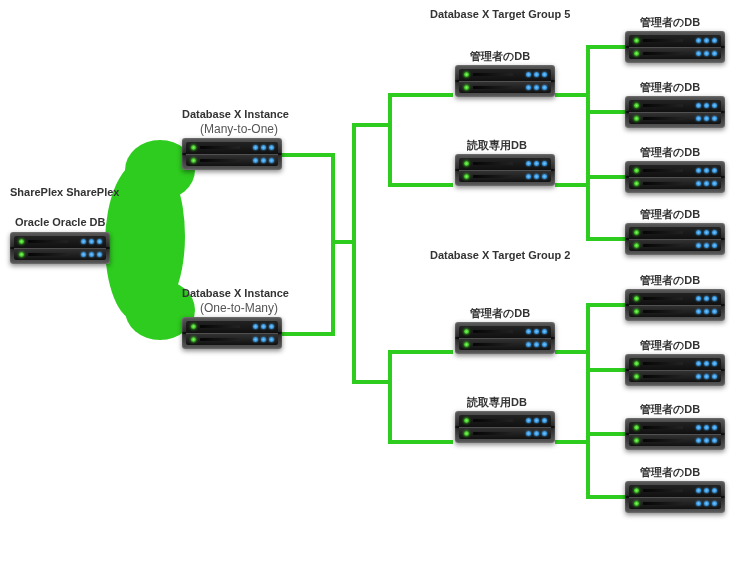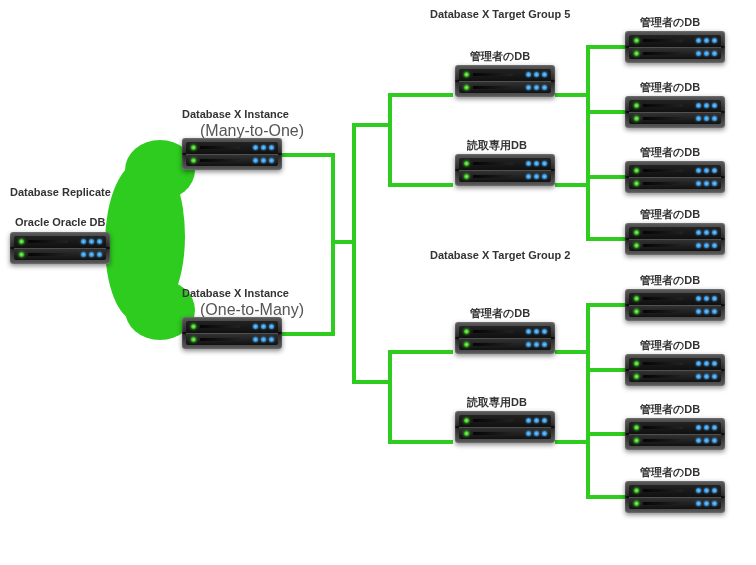--- a/index.html
+++ b/index.html
@@ -1,17 +1,17 @@
 <!DOCTYPE html>
 <html><head>
 <meta charset="utf-8">
 <style>
 body{margin:0;background:#fff;font-family:Arial,sans-serif;width:756px;height:565px;position:relative;overflow:hidden}
 .label{position:absolute;font-size:11px;font-weight:bold;color:#333;white-space:nowrap}
-.sublabel{position:absolute;font-size:16px;color:#555;white-space:nowrap}
+.sublabel{position:absolute;font-size:12px;color:#555;white-space:nowrap}
 .server{position:absolute;width:100px;height:32px;background:linear-gradient(180deg,#5a5a5a,#2a2a2a 45%,#000 50%,#2a2a2a 55%,#5a5a5a);border-radius:3px;box-shadow:0 2px 5px rgba(0,0,0,.45),inset 0 0 2px rgba(255,255,255,.4)}
 .server:before{content:'';position:absolute;left:4px;top:4px;right:4px;bottom:4px;background:linear-gradient(180deg,#222 0%,#111 48%,#333 52%,#111 100%);border-radius:2px}
 .server .rowline{position:absolute;left:4px;right:4px;height:1px;background:rgba(255,255,255,.15);top:50%}
 .server .led{position:absolute;width:5px;height:5px;border-radius:50%;background:radial-gradient(circle,#7cff5a 0%,#2fa81a 80%);box-shadow:0 0 3px #46ff1f}
 .server .led.l1{left:9px;top:7px}
 .server .led.l2{left:9px;top:20px}
 .server .dot{position:absolute;width:5px;height:5px;border-radius:50%;background:radial-gradient(circle,#6fc4ff,#167acb);box-shadow:0 0 2px #4fb3ff}
 .server .dot.d1{right:24px;top:7px}.server .dot.d2{right:16px;top:7px}.server .dot.d3{right:8px;top:7px}
 .server .dot.d4{right:24px;top:20px}.server .dot.d5{right:16px;top:20px}.server .dot.d6{right:8px;top:20px}
 .server .slotA,.server .slotB{position:absolute;left:18px;width:40px;height:3px;background:linear-gradient(90deg,#050505,#222);border-radius:1px}
@@ -52,21 +52,21 @@
 <div class="line" style="left:586px;top:237px;width:40px;height:4px"></div>
 
 <div class="line" style="left:555px;top:350px;width:35px;height:4px"></div>
 <div class="line" style="left:555px;top:440px;width:35px;height:4px"></div>
 <div class="line" style="left:586px;top:303px;width:4px;height:195px"></div>
 <div class="line" style="left:586px;top:303px;width:40px;height:4px"></div>
 <div class="line" style="left:586px;top:368px;width:40px;height:4px"></div>
 <div class="line" style="left:586px;top:432px;width:40px;height:4px"></div>
 <div class="line" style="left:586px;top:495px;width:40px;height:4px"></div>
 
-<div class="label" style="left:10px;top:186px">Database Replicate</div>
+<div class="label" style="left:10px;top:186px">SharePlex SharePlex</div>
 <div class="label" style="left:15px;top:216px">Oracle Oracle DB</div>
 <div class="server" style="left:10px;top:232px">
     <div class="rowline"></div>
     <div class="led l1"></div>
     <div class="led l2"></div>
     <div class="slotA"></div>
     <div class="slotB"></div>
     <div class="dot d1"></div>
     <div class="dot d2"></div>
     <div class="dot d3"></div>

